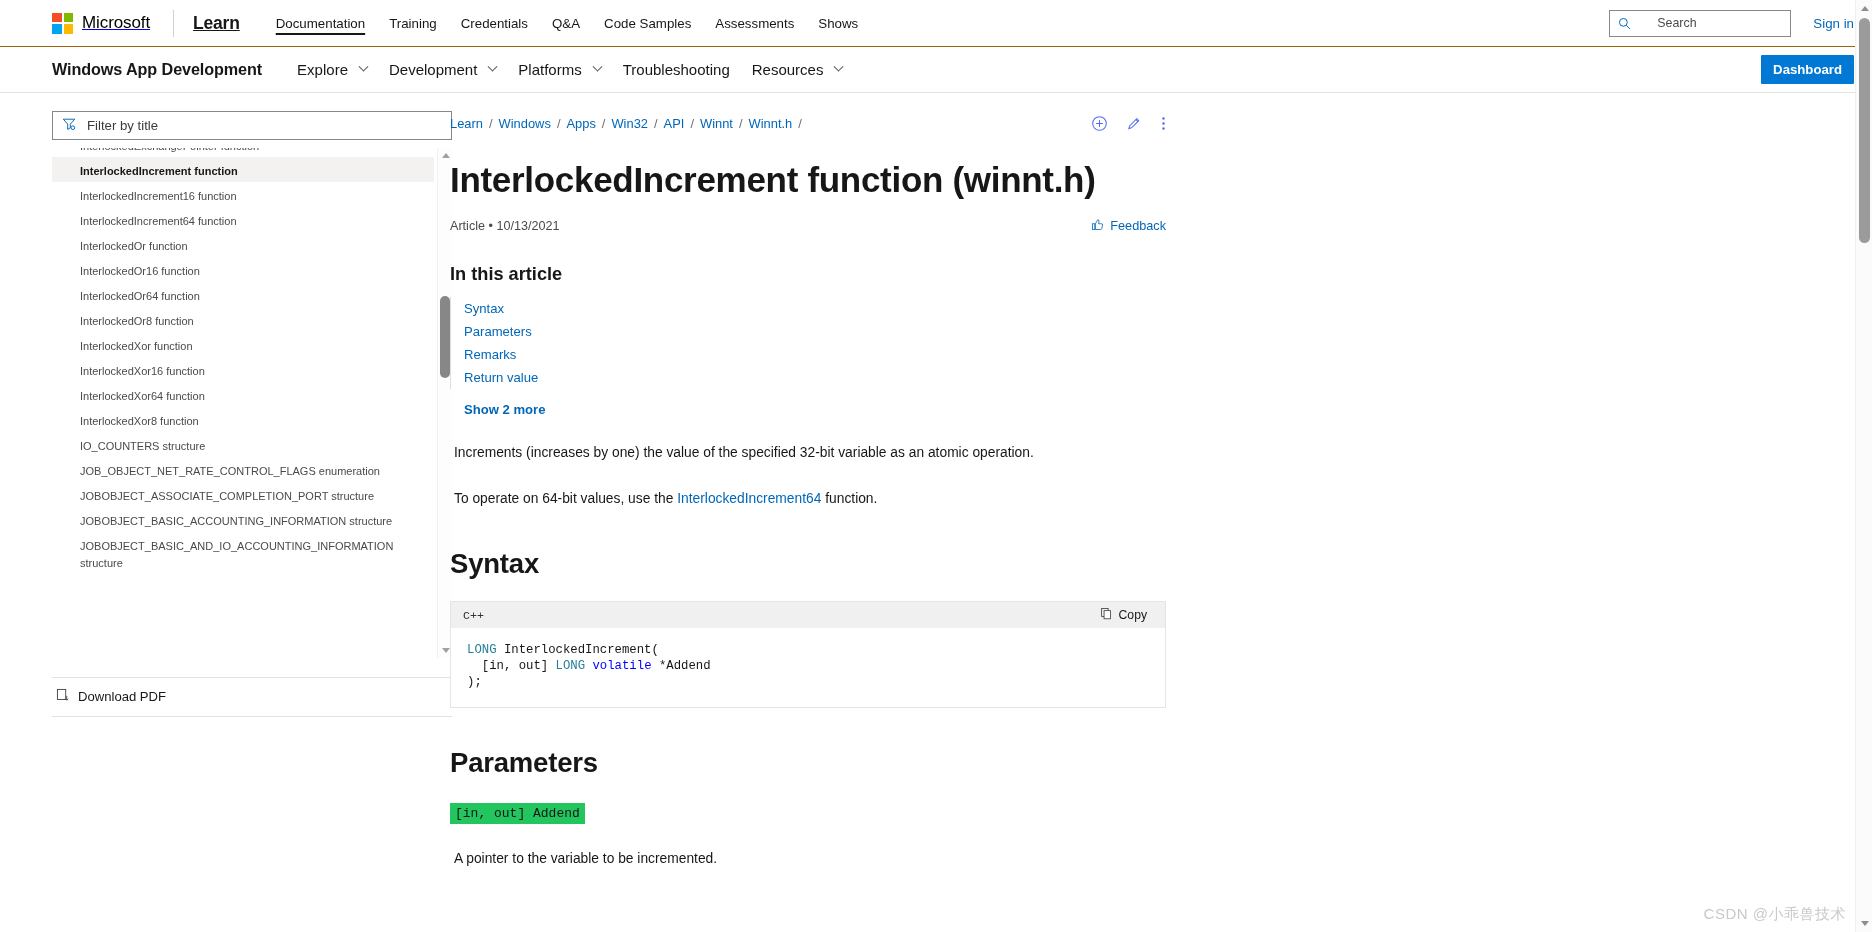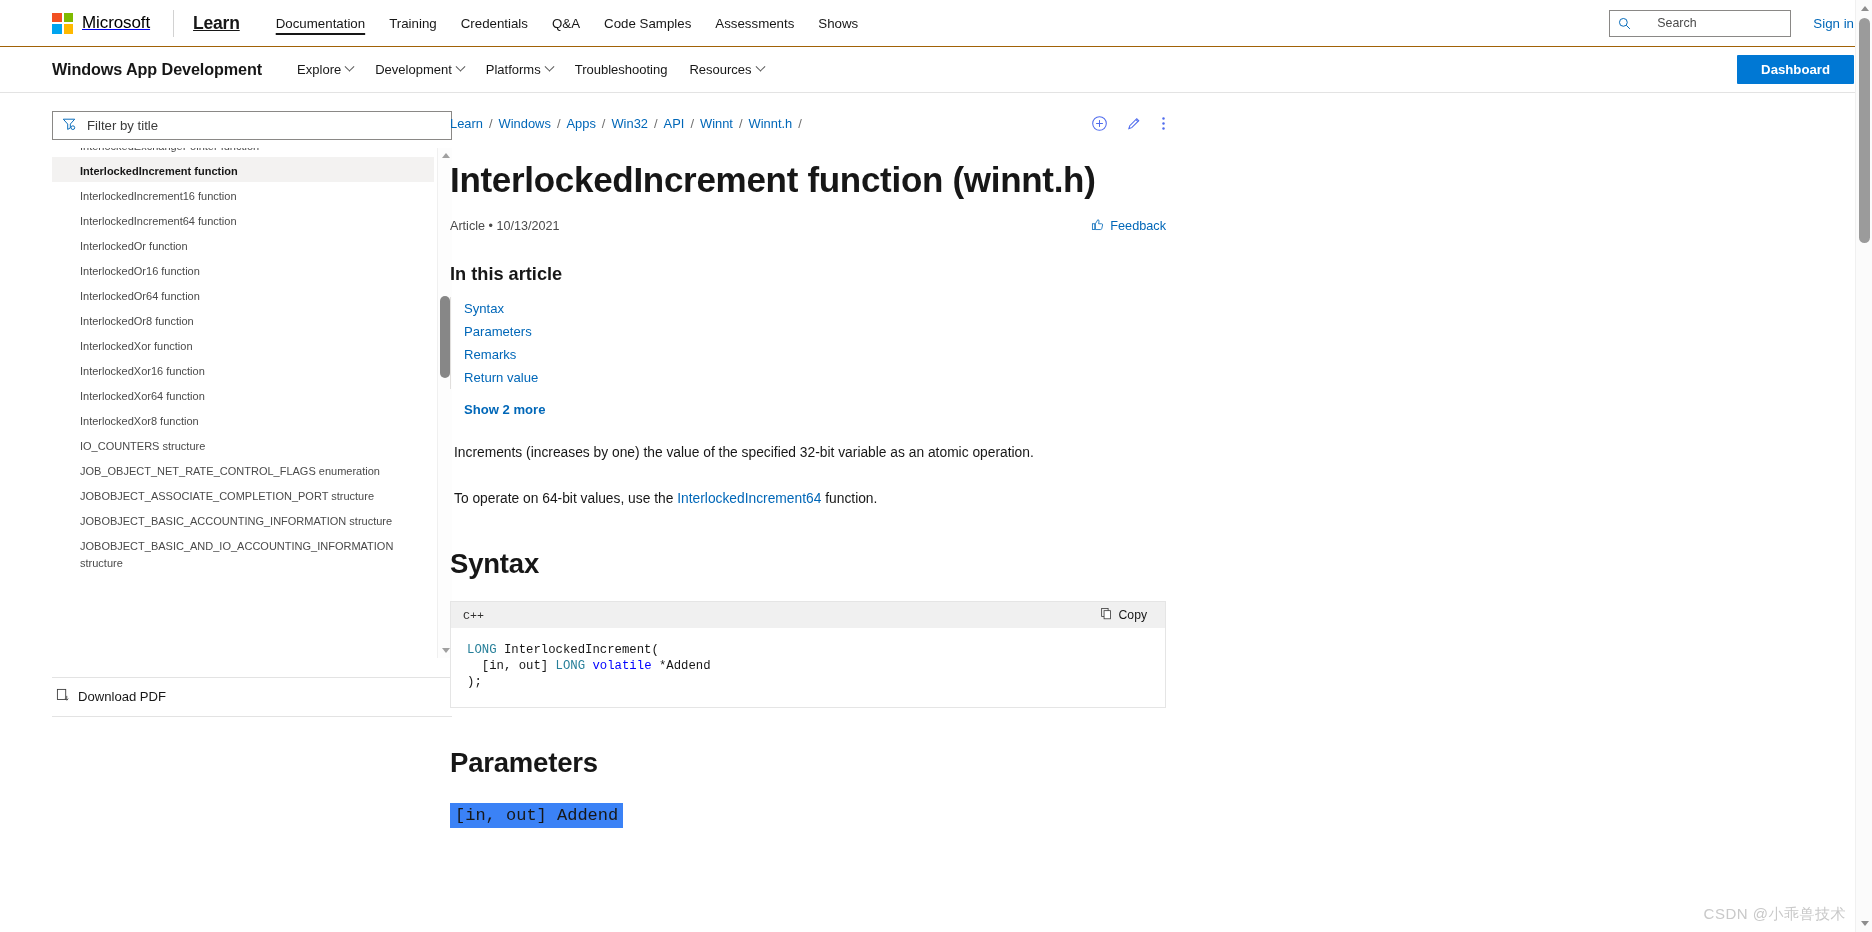--- a/index.html
+++ b/index.html
@@ -87,34 +87,34 @@
     padding-left: 52px; padding-right: 18px;
     background: #fff;
     justify-content: space-between;
   }
   .site-title {
     font-size: 16.2px; font-weight: 600; color: #171717;
     margin-right: 24px; letter-spacing: -0.1px; white-space: nowrap;
   }
   .site-nav { display: flex; align-items: center; }
   .site-nav .item {
-    font-size: 13px; color: #171717; text-decoration: none;
-    padding: 4px 11px; display: inline-flex; align-items: center; gap: 5px;
+    font-size: 15px; color: #171717; text-decoration: none;
+    padding: 4px 11px; display: inline-flex; align-items: center; gap: 12px;
     white-space: nowrap; cursor: pointer;
   }
   .chev {
     display: inline-block; width: 7px; height: 7px;
     border-right: 1.2px solid #555; border-bottom: 1.2px solid #555;
     transform: rotate(45deg) translate(-2px,-2px);
   }
   .dashboard-btn {
     margin-left: auto;
     background: #0078d4; color: #fff;
     font-size: 13.2px; font-weight: 600;
-    border: 0; padding: 7px 24px; cursor: pointer;
+    border: 0; padding: 7px 12px; cursor: pointer;
     font-family: "Liberation Sans", sans-serif;
     border-radius: 1px;
   }
 
   
   .page {
     display: flex;
     height: calc(932px - 47px - 46px);
     position: relative;
   }
@@ -317,23 +317,23 @@
     font-size: 12.3px;
     line-height: 1.32;
     color: #171717;
     white-space: pre;
   }
   .tok-type { color: #267f99; }
   .tok-kw { color: #0000ff; }
 
   .param-chip {
     display: inline-block;
-    background: #3b82f6;
+    background: #22c55e;
     font-family: "Liberation Mono", monospace;
-    font-size: 17px;
+    font-size: 13px;
     color: #171717;
     padding: 3px 5px;
     margin-top: 24px;
   }
 
   
   .page-scrollbar {
     position: absolute;
     right: 0; top: 0; width: 17px; height: 932px;
     background: #fbfbfb;
@@ -573,20 +573,21 @@
         </div>
         <pre class="code-body"><span class="tok-type">LONG</span><span> InterlockedIncrement(</span>
 <span>  [in, out] </span><span class="tok-type">LONG</span><span class="tok-kw"> volatile</span><span> *Addend</span>
 <span>);</span></pre>
       </div>
 
       <h2 class="section-head">Parameters</h2>
 
       <div class="param-chip">[in, out] Addend</div>
 
+      <p class="body-text">A pointer to the variable to be incremented.</p>
 
     </div>
   </main>
 </div>
 
 <div class="page-scrollbar">
   <div class="ps-arrow up">
       <i></i>
     </div>
   <div class="ps-thumb"></div>

